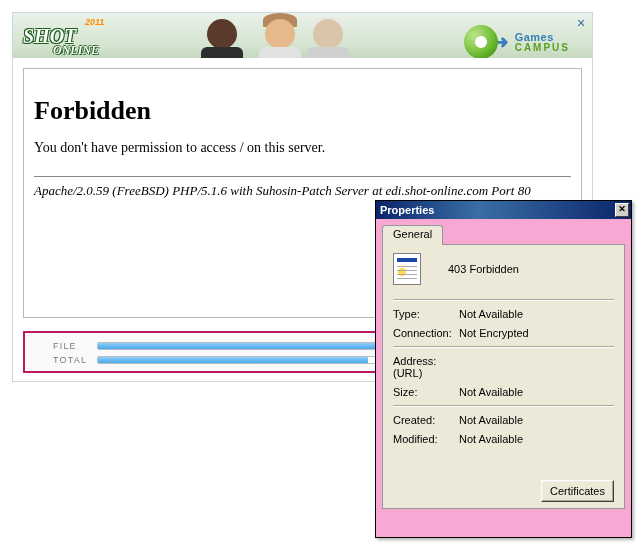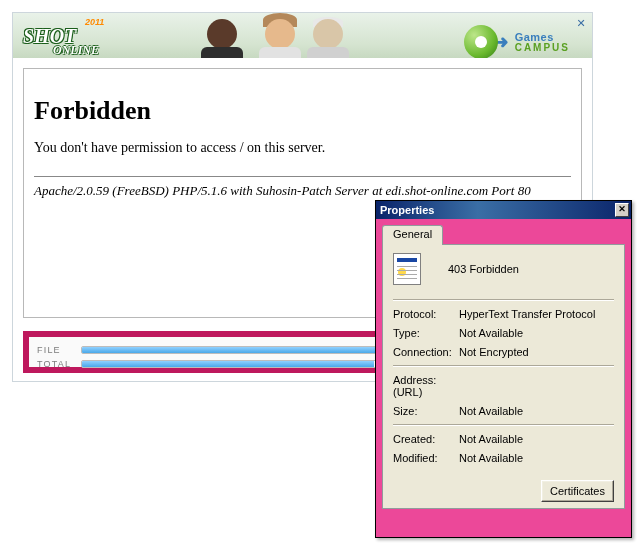--- a/index.html
+++ b/index.html
@@ -74,36 +74,36 @@
     font-family: "Times New Roman", serif;
     color:#000;
   }
   .content-frame h1{ font-size:26px; font-weight:bold; margin:4px 0 14px;}
   .content-frame p.msg{ font-size:14px; margin:6px 0 20px;}
   .content-frame hr{ border:none; border-top:1px solid #888; margin:6px 0;}
   .content-frame .srv{ font-size:13px; font-style:italic; margin:6px 0;}
 
   .progress-area {
     position:absolute; left:10px; bottom:8px; right:10px;
-    border:6px solid #be185d; background:#fafafa;
-    padding:6px 8px 4px; height:42px;
+    border:2px solid #be185d; background:#fafafa;
+    padding:6px 28px 4px; height:42px;
   }
   .prow{ display:flex; align-items:center; height:14px;}
   .prow .lbl{ width:44px; font-size:9px; letter-spacing:1.2px; color:#7c7c7c;}
   .pbar{ flex:1; height:8px; border:1px solid #bcbcbc; background:#fff; border-radius:2px; position:relative; overflow:hidden; margin:0 8px 0 0;}
   .pbar .fill{ height:100%; background:linear-gradient(to bottom,#8fd0ff,#4aa8e9);}
   .prow .val{ width:60px; text-align:center; font-size:10px; color:#555;}
 
   
   .props {
     position:absolute;
     left:375px; top:200px;
     width:257px; height:338px;
     border:1px solid #000;
-    background:#ec4899;
+    background:#f9a8d4;
     box-shadow: 2px 2px 3px rgba(0,0,0,.3);
   }
   .props-title {
     height:18px;
     background:linear-gradient(to bottom,#1c3e7e,#3a6ebd,#1c3e7e);
     background:#0a246a;
     background:linear-gradient(to right,#0a246a,#3a6ea5 40%,#0a246a 100%);
     color:#fff; font-weight:bold; font-size:11px;
     display:flex; align-items:center; padding:0 2px 0 4px;
   }
@@ -223,24 +223,20 @@
     </div>
     <div class="tab-panel">
       <div class="docline">
         <div class="docicon">
             <div class="sun"></div>
           </div>
         <span>403 Forbidden</span>
       </div>
       <hr class="sep">
       <div class="kv">
-          <span class="k">Protocol:</span>
-          <span>HyperText Transfer Protocol</span>
-        </div>
-      <div class="kv">
           <span class="k">Type:</span>
           <span>Not Available</span>
         </div>
       <div class="kv">
           <span class="k">Connection:</span>
           <span>Not Encrypted</span>
         </div>
       <hr class="sep">
       <div class="kv">
           <span class="k" style="white-space:pre-line">Address:

